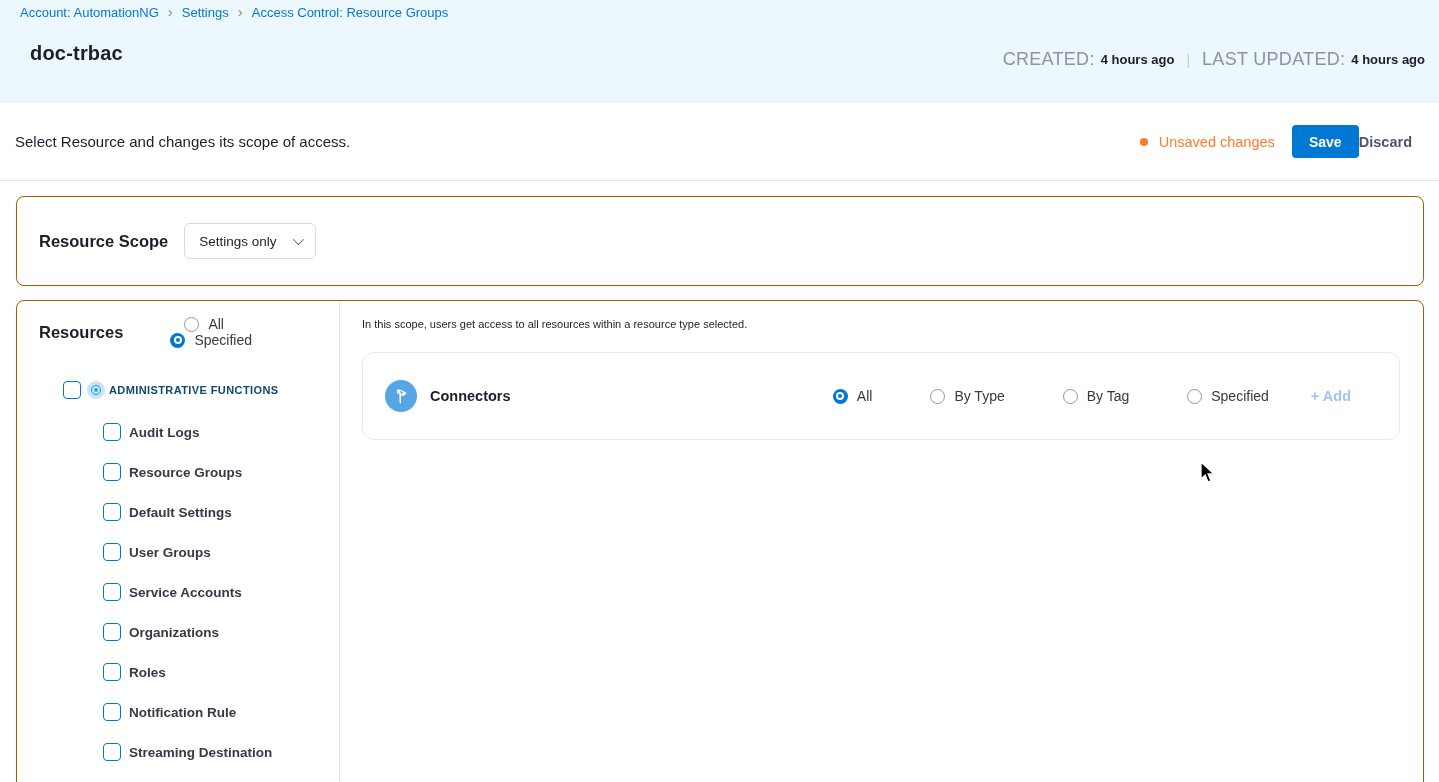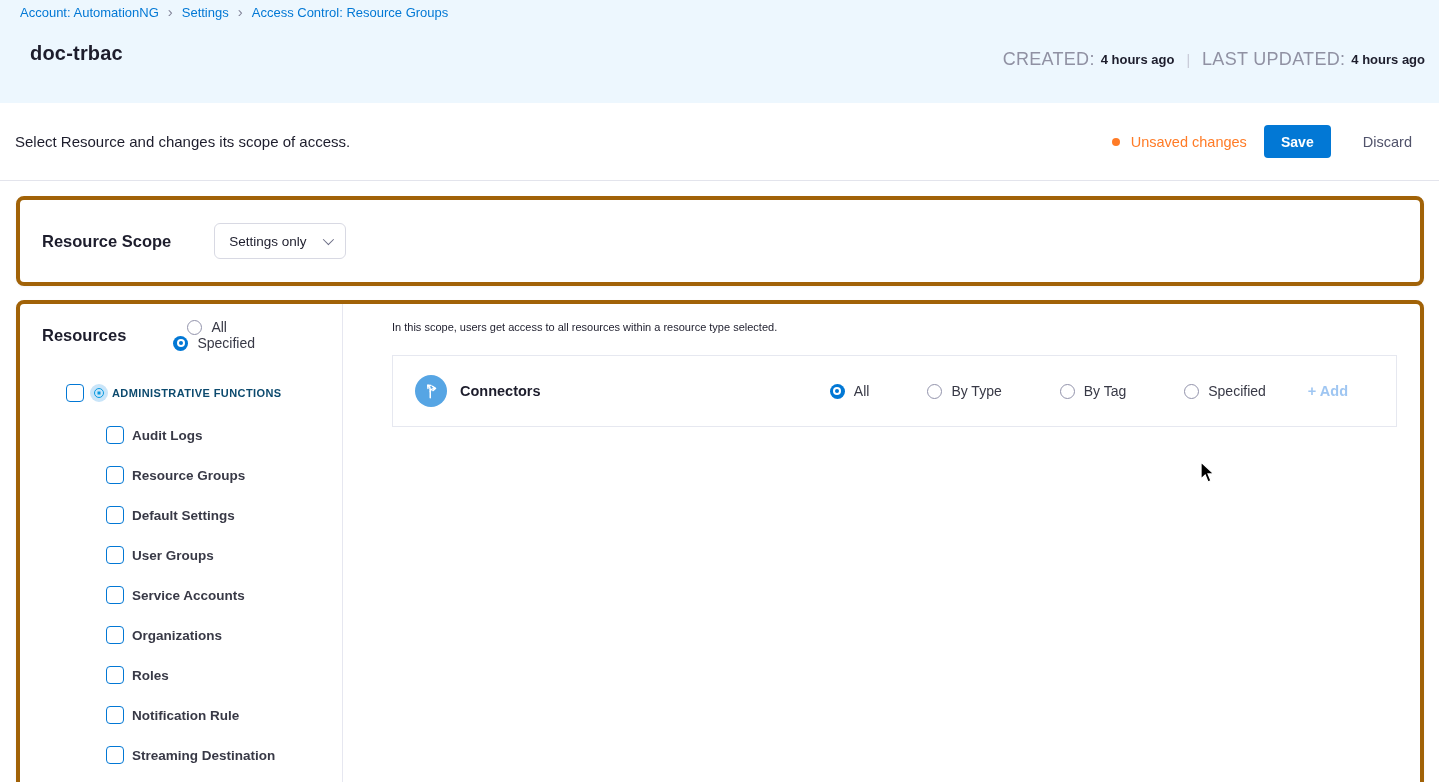--- a/index.html
+++ b/index.html
@@ -19,26 +19,26 @@
 
   
   .toolbar { position:absolute; left:0; top:103px; width:1439px; height:78px; background:#fff;
              border-bottom:1px solid #e3e4ec; display:flex; align-items:center; padding:0 27px 0 15px; }
   .instruction { font-size:15px; color:#1d1d2c; }
   .toolbar-right { margin-left:auto; display:flex; align-items:center; }
   .unsaved { display:flex; align-items:center; color:#ff7b26; font-size:14.5px; }
   .unsaved-dot { width:8px; height:8px; border-radius:50%; background:#ff7b26; margin-right:11px; }
   .save-btn { margin-left:17px; width:67px; height:33px; background:#0278d5; color:#fff; border:none;
               border-radius:4px; font-size:14px; font-weight:700; font-family:inherit; cursor:pointer; }
-  .discard-btn { margin-left:32px; background:none; border:none; color:#51536b; font-size:14.5px;
-                 font-weight:400; font-family:inherit; cursor:pointer; }
-
-  
-  .card { position:absolute; background:#fff; border:4px solid #a16207; border-radius:8px;
-          box-shadow:0 1px 3px rgba(40,41,61,0.05);gap:27px; }
+  .discard-btn { background:none; border:none; color:#51536b; font-size:14.5px;
+                 font-weight:700; font-family:inherit; cursor:pointer; }
+
+  
+  .card { position:absolute; background:#fff; border:1px solid #a16207; border-radius:8px;
+          box-shadow:0 1px 3px rgba(40,41,61,0.05); }
   .card-scope { left:16px; top:196px; width:1408px; height:90px; display:flex; align-items:center; padding-left:22px; }
   .scope-label { font-size:16.5px; font-weight:700; color:#1d1d2c; }
   .scope-select { margin-left:16px; height:36px; min-width:132px; border:1px solid #d8d9e3; border-radius:6px;
                   background:#fff; display:flex; align-items:center; padding:0 14px; cursor:pointer; }
   .scope-select-value { font-size:13.5px; font-weight:500; color:#1d1d2c; }
   .chevron-down { width:8px; height:8px; border-right:1.6px solid #6b6d85; border-bottom:1.6px solid #6b6d85;
                   transform:rotate(45deg) translateY(-2px); margin-left:16px; }
 
   .card-main { left:16px; top:300px; width:1408px; height:490px; display:flex; }
 
@@ -69,21 +69,21 @@
                         transform:translate(-50%,-50%); background:#0a9be0; }
   .group-label { margin-left:4px; font-size:11px; font-weight:600; color:#0c4a6e; letter-spacing:.4px; }
 
   .resource-list { margin-top:11px;font-weight:bold; }
   .resource-item { display:flex; align-items:center; height:40px; padding-left:86px; }
   .resource-item .item-label { margin-left:8px; font-size:13.5px; color:#383946; }
 
   
   .content { flex:1; padding:17px 23px 0 22px; }
   .scope-note { font-size:11px; color:#1d1d2c; }
-  .resource-row { margin-top:22px; height:72px; border:1px solid #e6e8f0; border-radius:0;
+  .resource-row { margin-top:22px; height:88px; border:1px solid #e6e8f0; border-radius:12px;
                   display:flex; align-items:center; padding:0 48px 0 22px; background:#fff; }
   .row-icon { width:32px; height:32px; border-radius:50%; background:#56a5e4; display:flex;
               align-items:center; justify-content:center; flex:none; }
   .row-label { margin-left:13px; font-size:14.5px; font-weight:700; color:#1d1d2c; }
   .row-options { margin-left:auto; display:flex; align-items:center; gap:38px; }
   .row-options .opt-label { font-size:14px; }
   .add-link { color:#9fc6f2; font-size:14.5px; font-weight:600; cursor:pointer; margin-left:4px; }
 
   
   .cursor { position:absolute; left:1198px; top:461px; z-index:50; pointer-events:none; }

